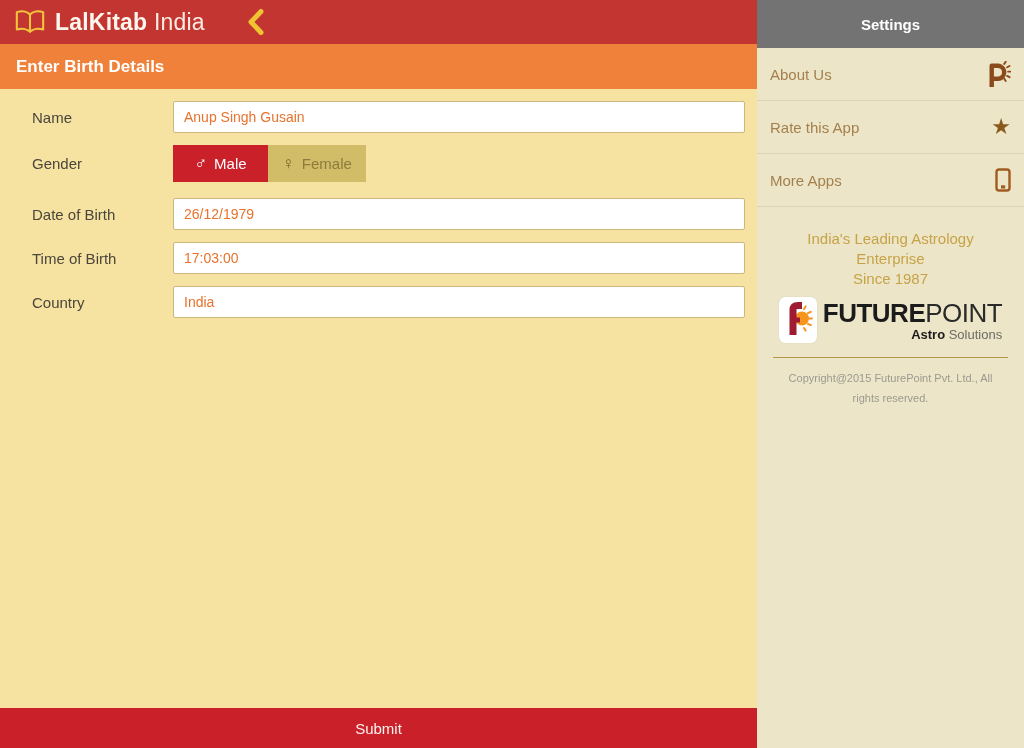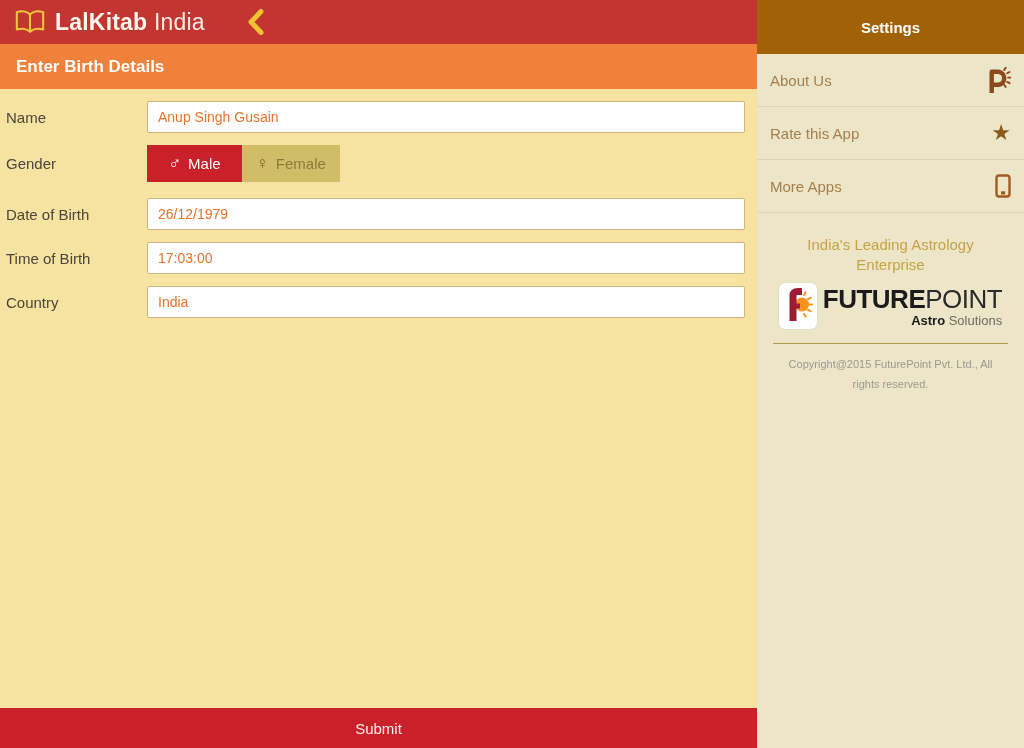--- a/index.html
+++ b/index.html
@@ -12,21 +12,21 @@
 
   .header { height:44px; background:#c23531; display:flex; align-items:center; padding:0 14px; flex-shrink:0; }
   .header .title { color:#fdf6ec; font-size:23px; margin-left:9px; letter-spacing:0.2px; }
   .header .title b { font-weight:bold; }
   .header .title .light { font-weight:normal; opacity:0.95; }
   .back-btn { margin-left:42px; display:flex; align-items:center; cursor:pointer; }
 
   .banner { height:45px; background:#ef813b; display:flex; align-items:center; padding:12px 16px; flex-shrink:0; }
   .banner .banner-title { color:#ffffff; font-size:17px; font-weight:bold; }
 
-  .form-area { flex:1; padding:12px 12px 0 6px; }
+  .form-area { flex:1; padding:12px 12px 0 32px; }
   .row { display:flex; align-items:center; margin-bottom:12px; }
   .row .lbl { width:141px; flex-shrink:0; color:#4b463c; font-size:15px; }
   .row input {
     flex:1; height:32px; background:#ffffff; border:1px solid #cdb77e; border-radius:2px;
     font-family:"Liberation Sans", sans-serif; font-size:14px; color:#e9722c;
     padding:0 10px; outline:none;
   }
   .gender-row { margin-bottom:16px; }
   .gender-group { display:flex; height:37px; }
   .gbtn { display:inline-flex; align-items:center; justify-content:center; gap:7px;
@@ -34,21 +34,21 @@
   .gbtn .sym { font-size:17px; }
   .gbtn.male { width:95px; background:#c9202a; color:#ffffff; }
   .gbtn.female { width:98px; background:#d1bc68; color:#8d7b3b; }
   .gbtn.female .sym { color:#6e5f25; }
 
   .submit-bar { height:40px; background:#c9202a; display:flex; align-items:center; justify-content:center;
                 color:#fdf3ee; font-size:15px; cursor:pointer; flex-shrink:0; }
 
   
   .sidebar { flex:1; background:#ece5c8; display:flex; flex-direction:column; }
-  .settings-bar { height:54px; background:#a16207; display:flex; align-items:center; justify-content:center; flex-shrink:0; }
+  .settings-bar { height:48px; background:#737373; display:flex; align-items:center; justify-content:center; flex-shrink:0; }
   .settings-bar span { color:#ffffff; font-size:15px; font-weight:bold; }
   .menu-item { height:53px; display:flex; align-items:center; justify-content:space-between;
                padding:8px 13px; border-bottom:1px solid #dbd4b6; cursor:pointer; }
   .menu-item .mi-label { color:#a4804e; font-size:15px; }
   .menu-item .mi-icon { display:flex; align-items:center; }
   .star-glyph { color:#8a5a1d; font-size:22px; line-height:1; }
 
   .promo { text-align:center; color:#c7a347; font-size:15px; line-height:20px; padding:22px 20px 0 20px; }
 
   .fp-logo-row { display:flex; align-items:center; justify-content:center; margin-top:8px; }
@@ -171,20 +171,21 @@
       <span class="mi-icon">
         <svg width="16" height="24" viewBox="0 0 16 24">
           <rect x="1.5" y="1.5" width="13" height="21" rx="2.6" fill="none" stroke="#a05c20" stroke-width="2.4"></rect>
           <rect x="6" y="17.3" width="4.2" height="3.2" fill="#a05c20"></rect>
         </svg>
       </span>
     </div>
 
     <div class="promo">
       <div>India's Leading Astrology Enterprise</div>
+      <div>Since 1987</div>
     </div>
 
     <div class="fp-logo-row">
       <span class="fp-box">
         <svg width="30" height="38" viewBox="0 0 30 38">
           <g stroke="#f7941d" stroke-width="2" stroke-linecap="round">
             <line x1="21" y1="8" x2="22.6" y2="5.4"></line>
             <line x1="25" y1="12" x2="27.8" y2="10.8"></line>
             <line x1="26" y1="17.5" x2="29" y2="17.5"></line>
             <line x1="25" y1="23" x2="27.8" y2="24.2"></line>

